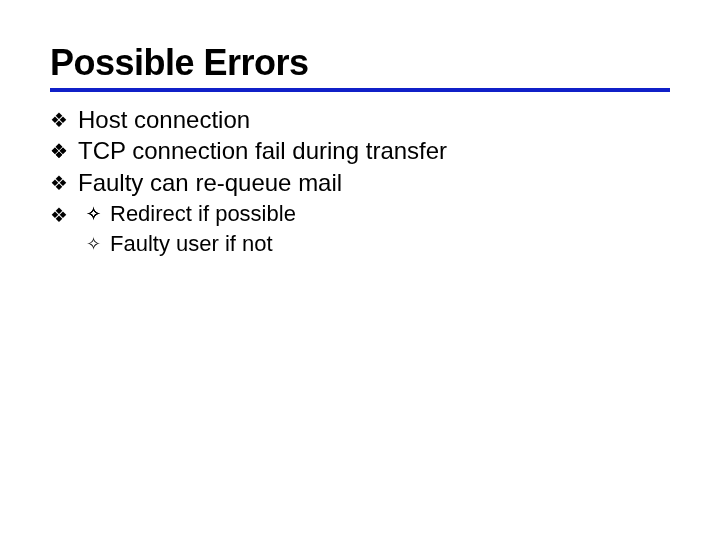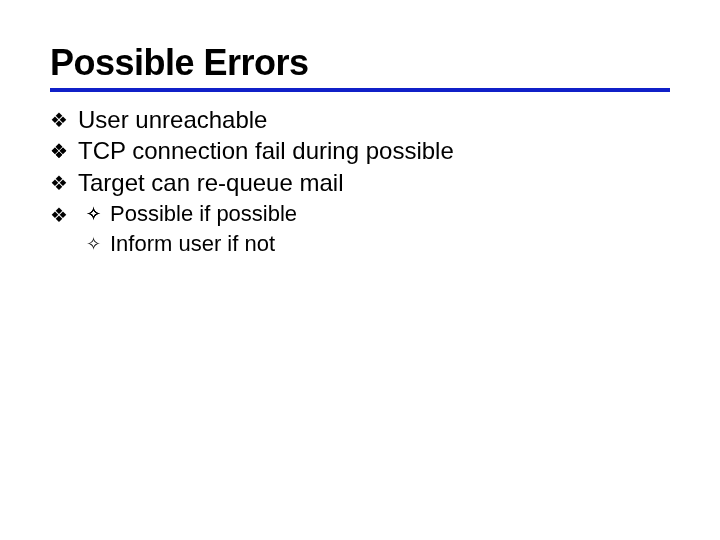--- a/index.html
+++ b/index.html
@@ -61,24 +61,24 @@
   .block { margin-top: 2px; }
 </style>
 </head>
 <body>
 
 <div class="slide">
   <h1 class="title">Possible Errors</h1>
   <hr class="rule">
 
   <div class="block">
-    <p class="lvl1"><span class="bullet">❖</span><span>User unreachable</span></p>
+    <p class="lvl1"><span class="bullet">❖</span><span>Host connection</span></p>
     <p class="lvl1"><span class="bullet">❖</span></p>
-    <p class="lvl1"><span class="bullet">❖</span><span>TCP connection fail during possible</span></p>
-    <p class="lvl1"><span class="bullet">❖</span><span>Target can re-queue mail</span></p>
+    <p class="lvl1"><span class="bullet">❖</span><span>TCP connection fail during transfer</span></p>
+    <p class="lvl1"><span class="bullet">❖</span><span>Faulty can re-queue mail</span></p>
     <p class="lvl2"><span class="bullet">✧</span></p>
     <p class="lvl1"><span class="bullet">❖</span></p>
     <p class="lvl2"><span class="bullet">✧</span></p>
     <p class="lvl2"><span class="bullet">✧</span></p>
-    <p class="lvl2"><span class="bullet">✧</span><span>Possible if possible</span></p>
-    <p class="lvl2"><span class="bullet">✧</span><span>Inform user if not</span></p>
+    <p class="lvl2"><span class="bullet">✧</span><span>Redirect if possible</span></p>
+    <p class="lvl2"><span class="bullet">✧</span><span>Faulty user if not</span></p>
   </div>
 </div>
 
 </body></html>

